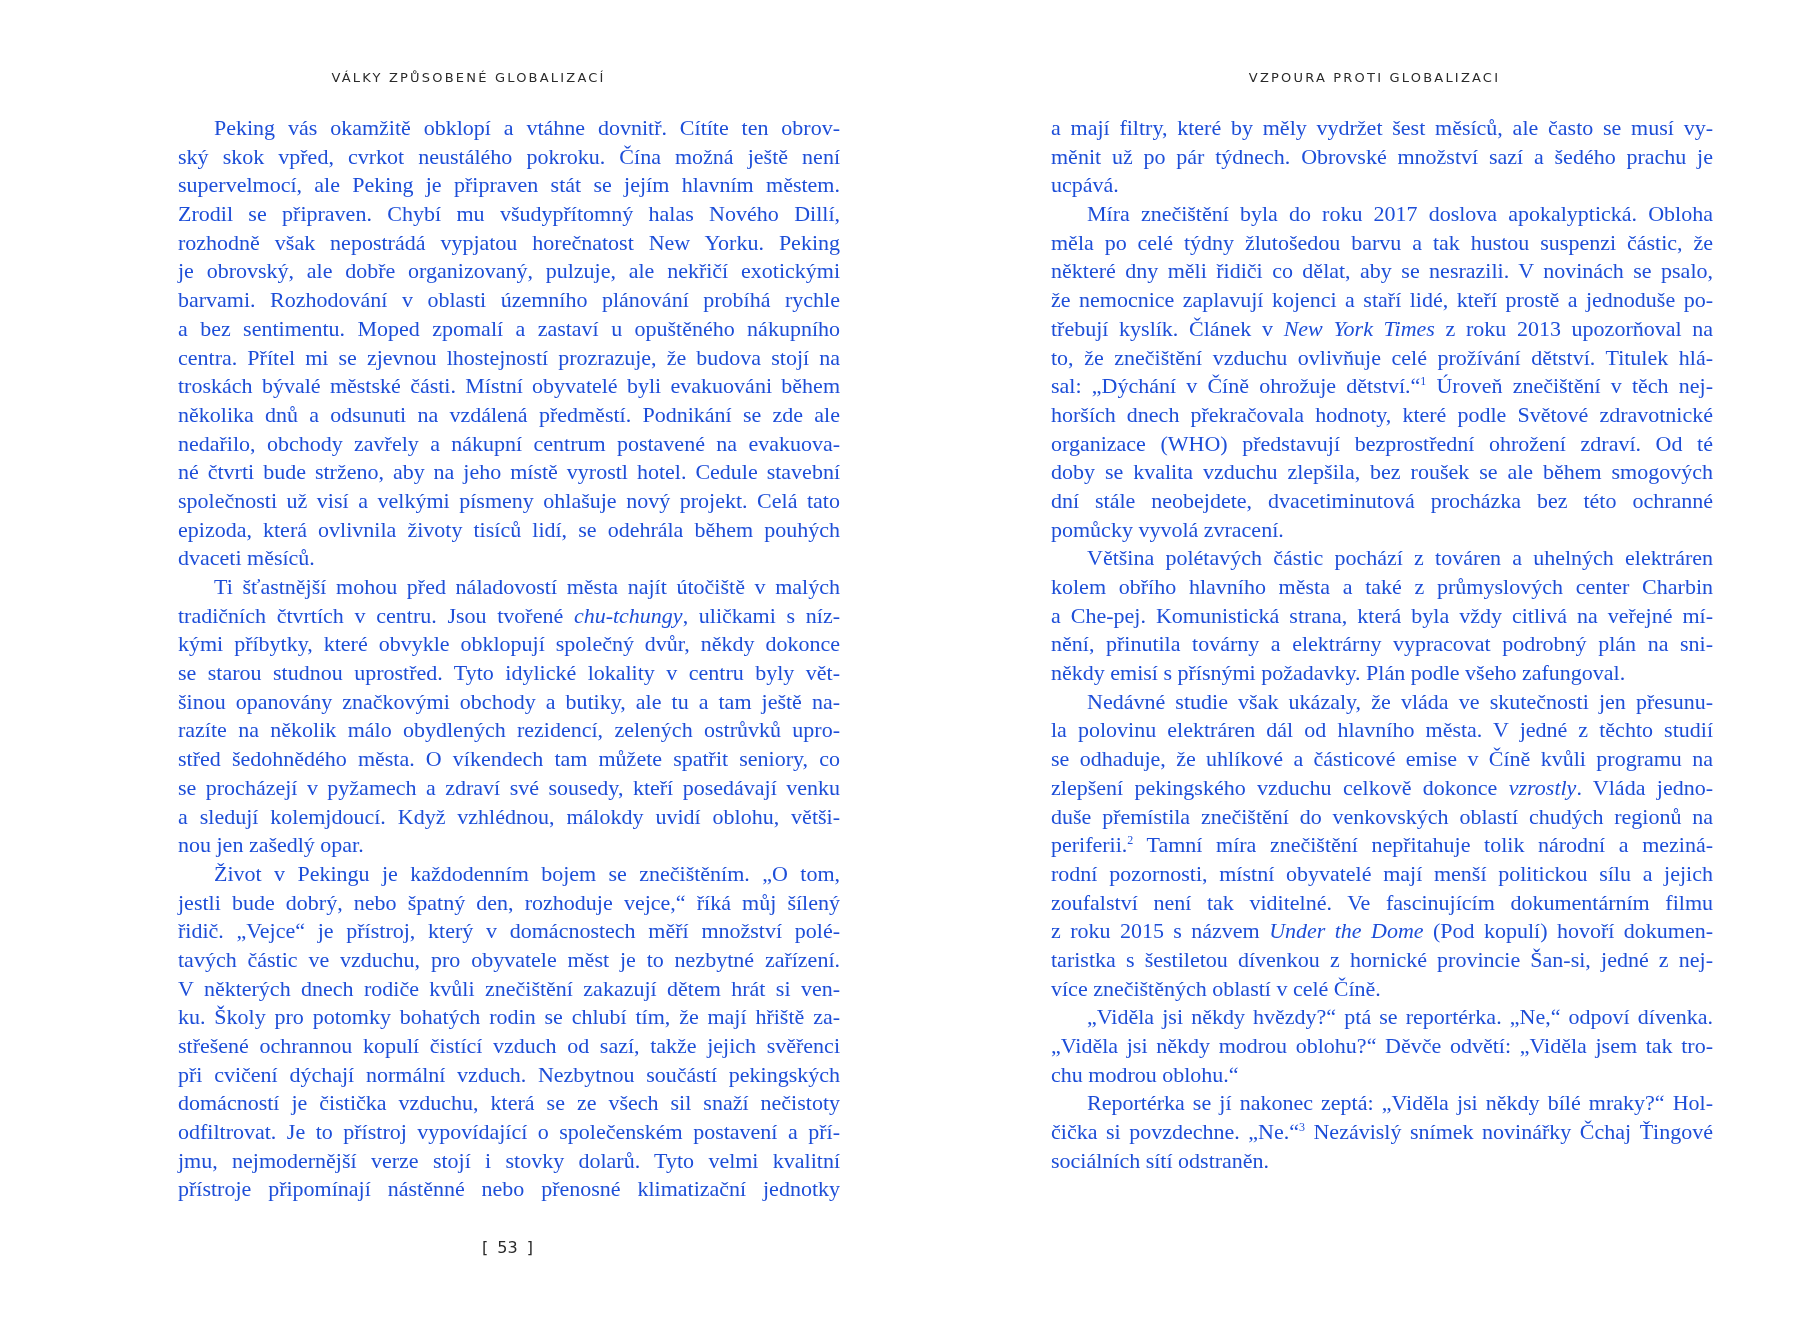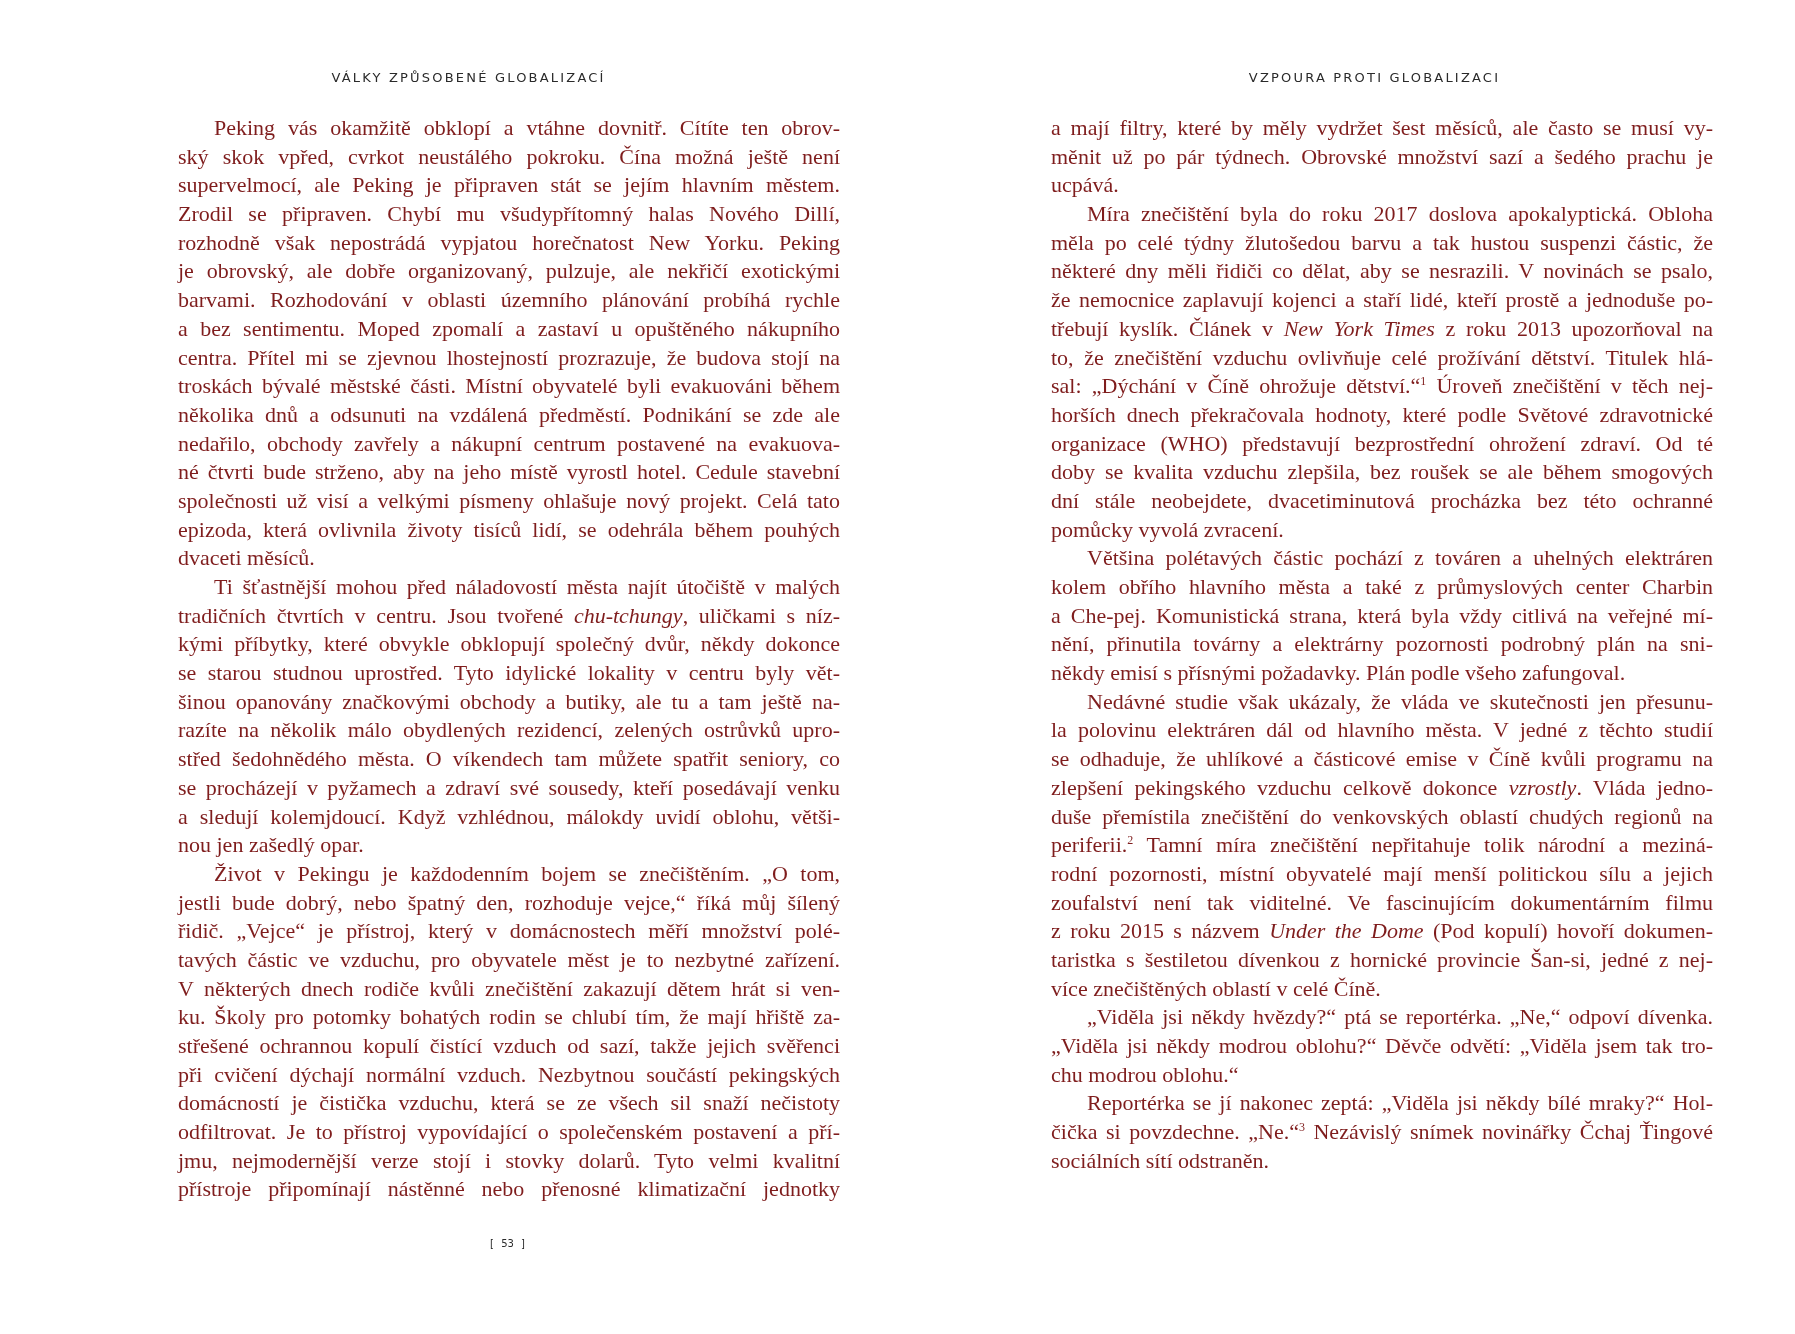--- a/index.html
+++ b/index.html
@@ -11,38 +11,38 @@
     position: absolute; top: 70px; width: 100%; left: 0;
     text-align: center;
     font-family: "DejaVu Sans", sans-serif;
     font-size: 13px; letter-spacing: 2.2px; color: #2a2a2a;
   }
   .page.left .running-head { left: -28px; }
   .page.right .running-head { left: -19px; }
   .text-block {
     position: absolute; top: 114px; width: 662px;
     font-family: "Liberation Serif", serif;
-    font-size: 22px; line-height: 28.7px; color: #7f1d1d;
+    font-size: 22px; line-height: 28.7px; color: #1d4ed8;
   }
   .page.left .text-block { left: 130px; }
   .page.right .text-block { left: 106px; }
   .line {
     display: block; height: 28.7px; white-space: nowrap;
     text-align: justify; text-align-last: justify;
     overflow: visible;
   }
   .line.last { text-align-last: left; }
   .line.indent { text-indent: 36px; }
   .line i { font-style: italic; }
   sup { font-size: 12px; line-height: 0; vertical-align: 8px; }
   .page-number {
     position: absolute; top: 1238px; width: 100%; left: 0;
     text-align: center;
     font-family: "DejaVu Sans", sans-serif;
-    font-size: 10px; color: #2a2a2a; word-spacing: 4px;
+    font-size: 16px; color: #2a2a2a; word-spacing: 4px;
   }
   .page.left .page-number { left: 11px; }
   .page.right .page-number { left: -11px; }
 </style>
 </head>
 <body>
 
 <div class="page left">
   <div class="running-head">VÁLKY ZPŮSOBENÉ GLOBALIZACÍ</div>
   <div class="text-block">
@@ -102,21 +102,21 @@
       <div class="line">to, že znečištění vzduchu ovlivňuje celé prožívání dětství. Titulek hlá-</div>
       <div class="line">sal: „Dýchání v Číně ohrožuje dětství.“<sup>1</sup> Úroveň znečištění v těch nej-</div>
       <div class="line">horších dnech překračovala hodnoty, které podle Světové zdravotnické</div>
       <div class="line">organizace (WHO) představují bezprostřední ohrožení zdraví. Od té</div>
       <div class="line">doby se kvalita vzduchu zlepšila, bez roušek se ale během smogových</div>
       <div class="line">dní stále neobejdete, dvacetiminutová procházka bez této ochranné</div>
       <div class="line last">pomůcky vyvolá zvracení.</div>
       <div class="line indent">Většina polétavých částic pochází z továren a uhelných elektráren</div>
       <div class="line">kolem obřího hlavního města a také z průmyslových center Charbin</div>
       <div class="line">a Che-pej. Komunistická strana, která byla vždy citlivá na veřejné mí-</div>
-      <div class="line">nění, přinutila továrny a elektrárny pozornosti podrobný plán na sni-</div>
+      <div class="line">nění, přinutila továrny a elektrárny vypracovat podrobný plán na sni-</div>
       <div class="line last">někdy emisí s přísnými požadavky. Plán podle všeho zafungoval.</div>
       <div class="line indent">Nedávné studie však ukázaly, že vláda ve skutečnosti jen přesunu-</div>
       <div class="line">la polovinu elektráren dál od hlavního města. V jedné z těchto studií</div>
       <div class="line">se odhaduje, že uhlíkové a částicové emise v Číně kvůli programu na</div>
       <div class="line">zlepšení pekingského vzduchu celkově dokonce <i>vzrostly</i>. Vláda jedno-</div>
       <div class="line">duše přemístila znečištění do venkovských oblastí chudých regionů na</div>
       <div class="line">periferii.<sup>2</sup> Tamní míra znečištění nepřitahuje tolik národní a meziná-</div>
       <div class="line">rodní pozornosti, místní obyvatelé mají menší politickou sílu a jejich</div>
       <div class="line">zoufalství není tak viditelné. Ve fascinujícím dokumentárním filmu</div>
       <div class="line">z roku 2015 s názvem <i>Under the Dome</i> (Pod kopulí) hovoří dokumen-</div>

